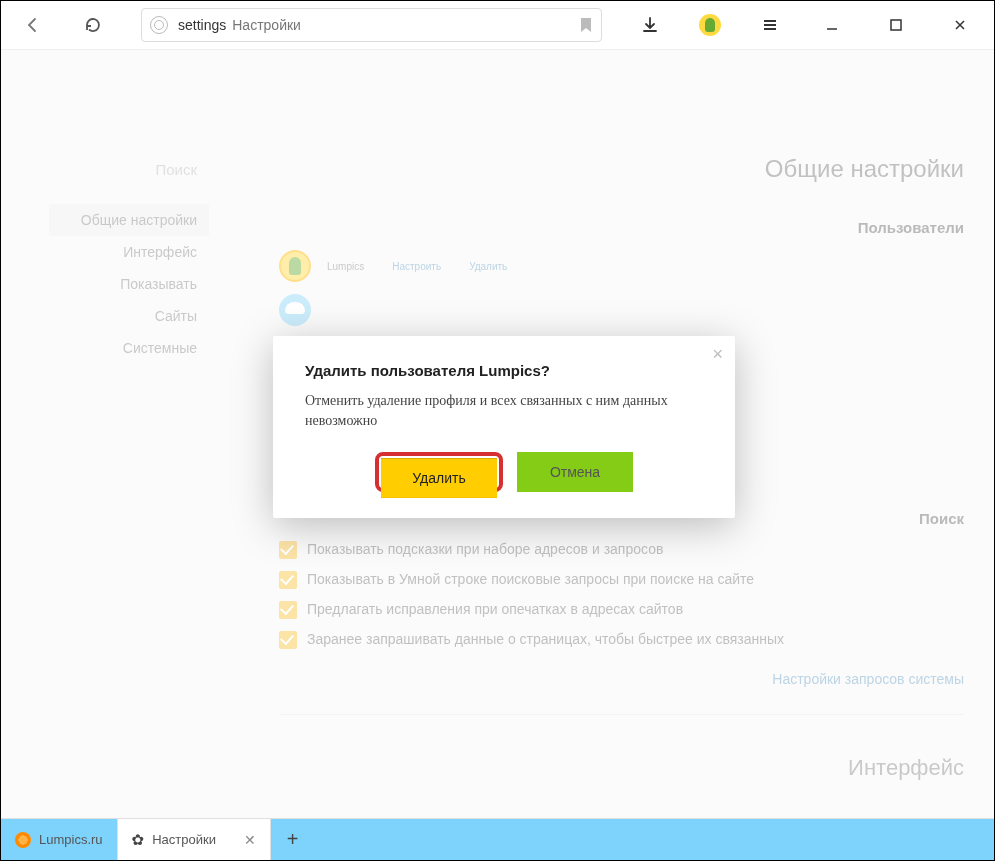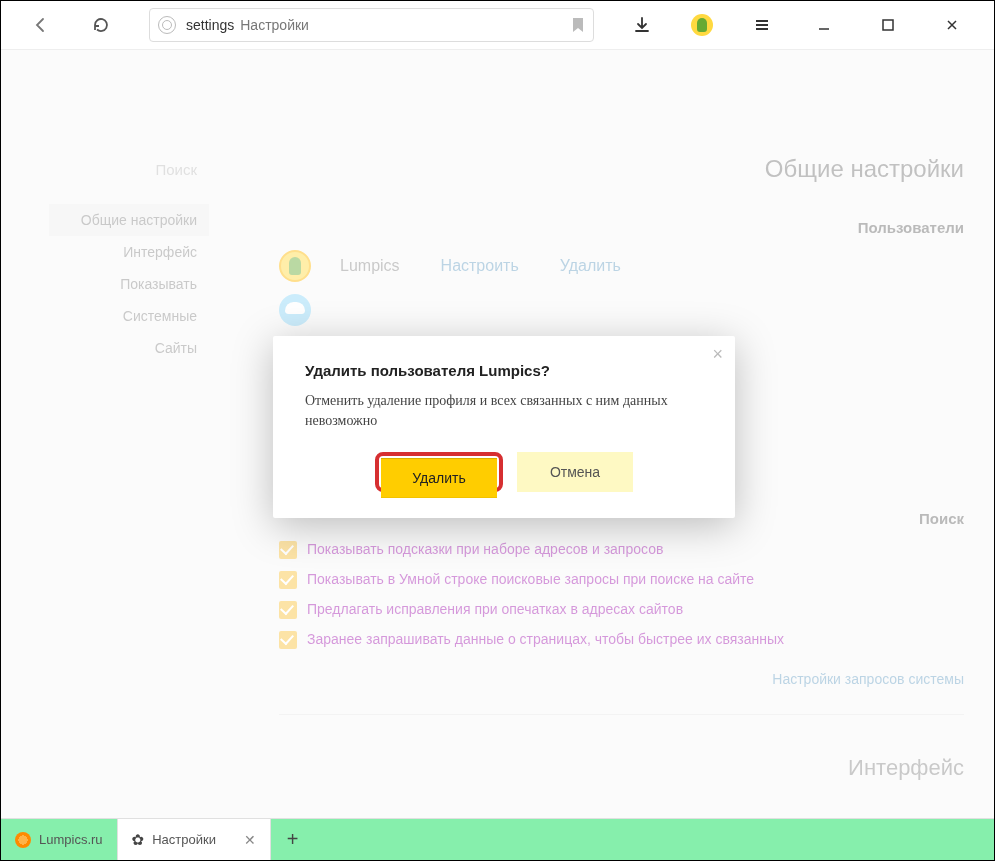--- a/index.html
+++ b/index.html
@@ -9,21 +9,21 @@
       background: #fff;
       border: 1px solid #000;
       position: relative;
       overflow: hidden;
     }
     
     .toolbar {
       height: 48px;
       display: flex;
       align-items: center;
-      padding: 0 20px;
+      padding: 0 12px;
       gap: 20px;
     }
     .t-btn {
       width: 40px; height: 38px;
       display: flex; align-items: center; justify-content: center;
       color: #555;
       cursor: pointer;
       font-size: 16px;
     }
     .address-bar {
@@ -95,33 +95,33 @@
       cursor: pointer;
     }
     .sb-item.active {
       background: #eee;
     }
 
     .main { flex: 1; }
     h1 { font-size: 24px; font-weight: 400; color: #777; margin-bottom: 36px; }
     .section-head { font-size: 15px; font-weight: 600; color: #666; margin: 32px 0 14px; }
     .user-row {
-      display: flex; align-items: center; gap: 29px; margin-bottom: 12px;
-      color: #888; font-size: 16px;
+      display: flex; align-items: center; gap: 16px; margin-bottom: 12px;
+      color: #888; font-size: 10px;
     }
     .avatar { width: 32px; height: 32px; border-radius: 50%; }
     .avatar.a1 { background: #ffd940; border: 2px solid #ffb800; position: relative; }
     .avatar.a1::after { content:""; position:absolute; left:8px; top:5px; width:12px; height:18px; background:#6a3; border-radius:6px 6px 3px 3px; }
     .avatar.a2 { background: #8dd6f5; position: relative; }
     .avatar.a2::after { content:""; position:absolute; left:6px; top:8px; width:20px; height:12px; background:#fff; border-radius:10px 10px 4px 4px; }
     .link { color: #6aa0c4; cursor: pointer; margin-left: 12px; }
 
     .hr { height: 1px; background: #e5e5e5; margin: 26px 0 10px; }
 
-    .check-row { display: flex; align-items: flex-start; gap: 10px; margin: 12px 0; font-size: 14px; color: #a21caf; }
+    .check-row { display: flex; align-items: flex-start; gap: 10px; margin: 12px 0; font-size: 14px; color: #737373; }
     .cbx {
       width: 18px; height: 18px; background: #f9c13a; border-radius: 2px; flex-shrink: 0;
       position: relative;
     }
     .cbx::after {
       content: ""; position: absolute; left: 4px; top: 1px;
       width: 6px; height: 10px; border: 2px solid #fff; border-top: none; border-left: none;
       transform: rotate(42deg);
     }
     .link2 { color: #6aa0c4; font-size: 14px; margin-top: 10px; display: inline-block; cursor: pointer; }
@@ -155,28 +155,28 @@
     .btn {
       height: 40px; padding: 0 30px; border: none; font-size: 14px; cursor: pointer;
     }
     .btn.primary-wrap {
       border: 4px solid #d62f31; border-radius: 8px; padding: 2px;
     }
     .btn.primary {
       background: #ffcd00; color: #222; width: 116px;
       box-shadow: 0 1px 0 rgba(0,0,0,0.15) inset, 0 -1px 0 rgba(0,0,0,0.05) inset;
     }
-    .btn.secondary { background: #fef9c3; color: #555; width: 116px; }
+    .btn.secondary { background: #84cc16; color: #555; width: 116px; }
 
     
     .tabbar {
       position: absolute;
       left: 0; right: 0; bottom: 0; height: 42px;
       display: flex; align-items: stretch;
-      background: #86efac;
+      background: #7dd3fc;
       border-top: 1px solid #e0e0e0;
     }
     .tab {
       display: flex; align-items: center; gap: 8px;
       padding: 0 14px; font-size: 13px; color: #555;
       cursor: pointer;
       border-right: 1px solid #e0e0e0;
     }
     .tab.active { background: #fff; }
     .tab .fav1 {
@@ -246,22 +246,22 @@
 </div>
 
 <div class="page">
   <div class="inner">
     <div class="sidebar">
       <div class="search-placeholder">Поиск</div>
       <div style="height:20px"></div>
       <div class="sb-item active">Общие настройки</div>
       <div class="sb-item">Интерфейс</div>
       <div class="sb-item">Показывать</div>
+      <div class="sb-item">Сайты</div>
       <div class="sb-item">Системные</div>
-      <div class="sb-item">Сайты</div>
     </div>
 
     <div class="main">
       <h1>Общие настройки</h1>
 
       <div class="section-head">Пользователи</div>
       <div class="user-row">
         <div class="avatar a1"></div>
         <span>Lumpics</span>
         <span class="link">Настроить</span>

